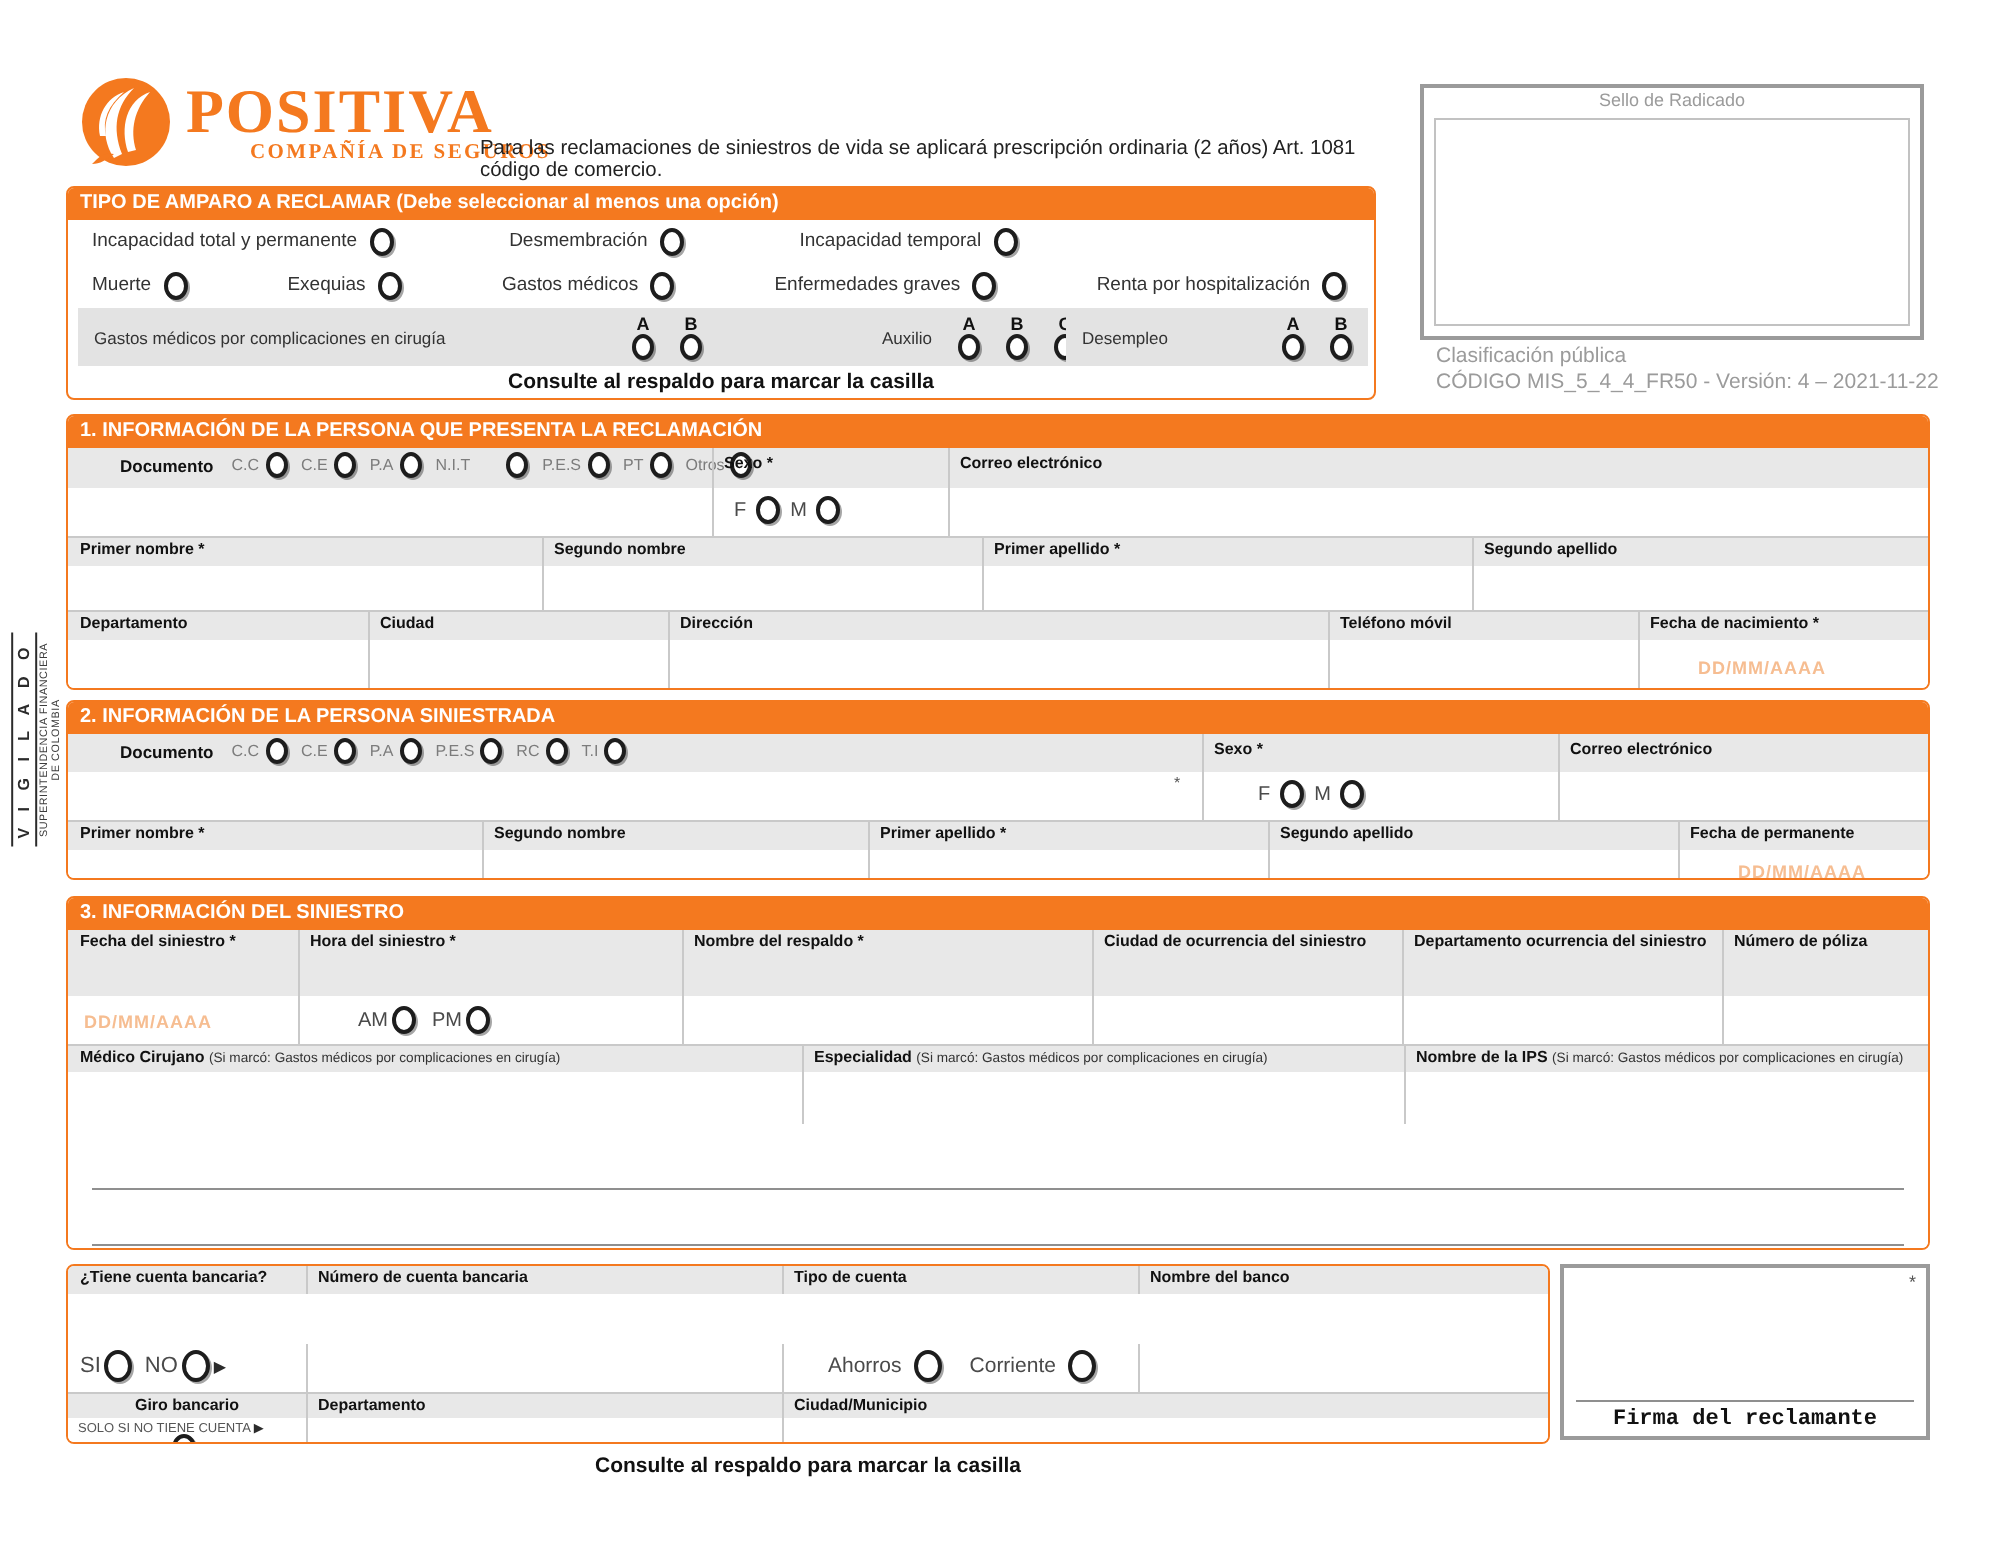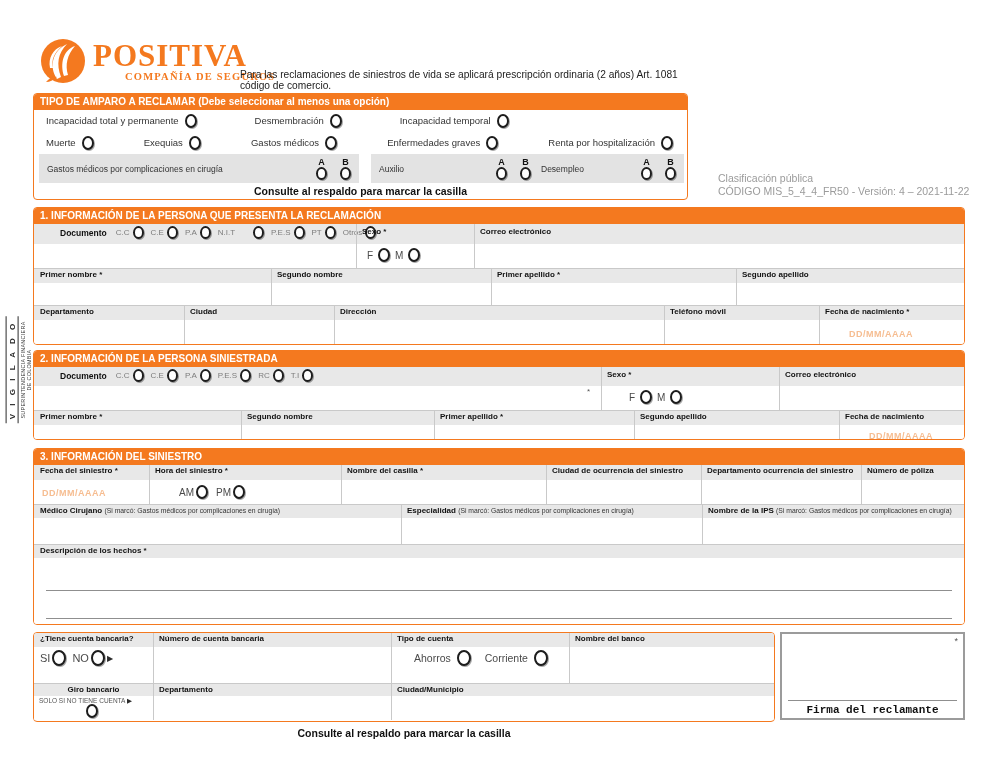--- a/index.html
+++ b/index.html
@@ -74,20 +74,24 @@
     <circle cx="27" cy="25" r="22" fill="#F4791F"></circle>
     <path d="M21 43 C13 31 16 15 31 8 C22 17 20 28 25 41 Z" fill="#ffffff"></path>
     <path d="M28 40 C24 28 27 14 39 10 C31 19 29 29 32 39 Z" fill="#ffffff"></path>
     <path d="M14 32 C12 22 17 13 26 10 C18 17 15 24 17 32 Z" fill="#ffffff"></path>
     <path d="M10 46 C14 42 16 40 21 41 C17 44 14 46 10 46 Z" fill="#F4791F"></path>
   </svg>
   <div class="brand-word">POSITIVA</div>
   <div class="brand-tag">COMPAÑÍA DE SEGUROS</div>
   <div class="doc-subtitle">Para las reclamaciones de siniestros de vida se aplicará prescripción ordinaria (2 años) Art. 1081 código de comercio.</div>
 
+  <div class="sello-box">
+    <div class="sello-label">Sello de Radicado</div>
+    <div class="sello-inner"></div>
+  </div>
   <div class="clasif">Clasificación pública</div>
   <div class="codigo">CÓDIGO MIS_5_4_4_FR50 - Versión: 4 – 2021-11-22</div>
 
   <div class="vigilado">
     <div class="rot">
       <span class="vig-word">V I G I L A D O</span>
       <span class="vig-ent">
         <span>SUPERINTENDENCIA FINANCIERA</span><br>
         <span>DE COLOMBIA</span>
       </span>
@@ -139,21 +143,21 @@
       <span class="grp-label">Gastos médicos por complicaciones en cirugía</span>
       <span class="grp-opt">
           <span class="grp-letter">A</span>
           <span class="rd sm"></span>
         </span>
       <span class="grp-opt">
           <span class="grp-letter">B</span>
           <span class="rd sm"></span>
         </span>
     </div>
-    <div class="grp-box" style="left:337px; top:60px; width:192px; height:29px;">
+    <div class="grp-box" style="left:320px; top:60px; width:192px; height:29px;text-align:right;">
       <span class="grp-label">Auxilio</span>
       <span class="grp-opt">
           <span class="grp-letter">A</span>
           <span class="rd sm"></span>
         </span>
       <span class="grp-opt">
           <span class="grp-letter">B</span>
           <span class="rd sm"></span>
         </span>
       <span class="grp-opt">
@@ -321,44 +325,44 @@
 
     <div class="strip" style="height:15px; border-top:1px solid #c9c9c9;">
       <span class="slabel" style="left:6px;">Primer nombre *</span>
       <div class="vline" style="left:207px;"></div>
       <span class="slabel" style="left:213px;">Segundo nombre</span>
       <div class="vline" style="left:400px;"></div>
       <span class="slabel" style="left:406px;">Primer apellido *</span>
       <div class="vline" style="left:600px;"></div>
       <span class="slabel" style="left:606px;">Segundo apellido</span>
       <div class="vline" style="left:805px;"></div>
-      <span class="slabel" style="left:811px;">Fecha de nacimiento</span>
+      <span class="slabel" style="left:811px;">Fecha de permanente</span>
     </div>
     <div class="wrow" style="height:21px;">
       <div class="vline" style="left:207px;"></div>
       <div class="vline" style="left:400px;"></div>
       <div class="vline" style="left:600px;"></div>
       <div class="vline" style="left:805px;"></div>
       <div style="position:absolute; left:0; width:207px; top:0; bottom:0;"></div>
       <div style="position:absolute; left:208px; width:192px; top:0; bottom:0;"></div>
       <div style="position:absolute; left:401px; width:199px; top:0; bottom:0;"></div>
       <div style="position:absolute; left:601px; width:204px; top:0; bottom:0;"></div>
       <span class="ph" style="left:835px; top:6px;">DD/MM/AAAA</span>
     </div>
   </div>
 
   <div class="sec" style="left:33px; top:448px; width:932px; height:177px;">
     <div class="sec-head">3. INFORMACIÓN DEL SINIESTRO</div>
 
-    <div class="strip" style="height:15px;">
+    <div class="strip" style="height:33px;">
       <span class="slabel" style="left:6px;">Fecha del siniestro *</span>
       <div class="vline" style="left:115px;"></div>
       <span class="slabel" style="left:121px;">Hora del siniestro *</span>
       <div class="vline" style="left:307px;"></div>
-      <span class="slabel" style="left:313px;">Nombre del casilla *</span>
+      <span class="slabel" style="left:313px;">Nombre del respaldo *</span>
       <div class="vline" style="left:512px;"></div>
       <span class="slabel" style="left:518px;">Ciudad de ocurrencia del siniestro</span>
       <div class="vline" style="left:667px;"></div>
       <span class="slabel" style="left:673px;">Departamento ocurrencia del siniestro</span>
       <div class="vline" style="left:827px;"></div>
       <span class="slabel" style="left:833px;">Número de póliza</span>
     </div>
     <div class="wrow" style="height:24px;">
       <div class="vline" style="left:115px;"></div>
       <div class="vline" style="left:307px;"></div>
@@ -386,41 +390,38 @@
       <span class="slabel" style="left:674px;"><span>Nombre de la IPS</span> <span class="cond">(Si marcó: Gastos médicos por complicaciones en cirugía)</span></span>
     </div>
     <div class="wrow" style="height:26px;">
       <div class="vline" style="left:367px;"></div>
       <div class="vline" style="left:668px;"></div>
       <div style="position:absolute; left:0; width:367px; top:0; bottom:0;"></div>
       <div style="position:absolute; left:368px; width:300px; top:0; bottom:0;"></div>
       <div style="position:absolute; left:669px; right:0; top:0; bottom:0;"></div>
     </div>
 
-    <div class="strip" style="height:14px; border-top:1px solid #c9c9c9;">
-      <span class="slabel" style="left:6px;">Descripción de los hechos *</span>
-    </div>
     <div class="wrow" style="height:82px;">
       <div class="writeline" style="top:32px;"></div>
       <div class="writeline" style="top:60px;"></div>
     </div>
   </div>
 
   <div class="sec" style="left:33px; top:632px; width:742px; height:90px;">
 
     <div class="strip" style="height:14px;">
       <span class="slabel" style="left:6px;">¿Tiene cuenta bancaria?</span>
       <div class="vline" style="left:119px;"></div>
       <span class="slabel" style="left:125px;">Número de cuenta bancaria</span>
       <div class="vline" style="left:357px;"></div>
       <span class="slabel" style="left:363px;">Tipo de cuenta</span>
       <div class="vline" style="left:535px;"></div>
       <span class="slabel" style="left:541px;">Nombre del banco</span>
     </div>
-    <div class="wrow" style="height:36px;">
+    <div class="wrow" style="height:24px;margin-top:25px;">
       <div class="vline" style="left:119px;"></div>
       <div class="vline" style="left:357px;"></div>
       <div class="vline" style="left:535px;"></div>
       <span class="fm" style="left:6px; top:3px; gap:2px; font-size:11px;">
         <span>SI</span>
           <span class="rd lg"></span>
         <span style="margin-left:4px;">NO</span>
           <span class="rd lg"></span>
         <span class="arrow">▶</span>
       </span>

